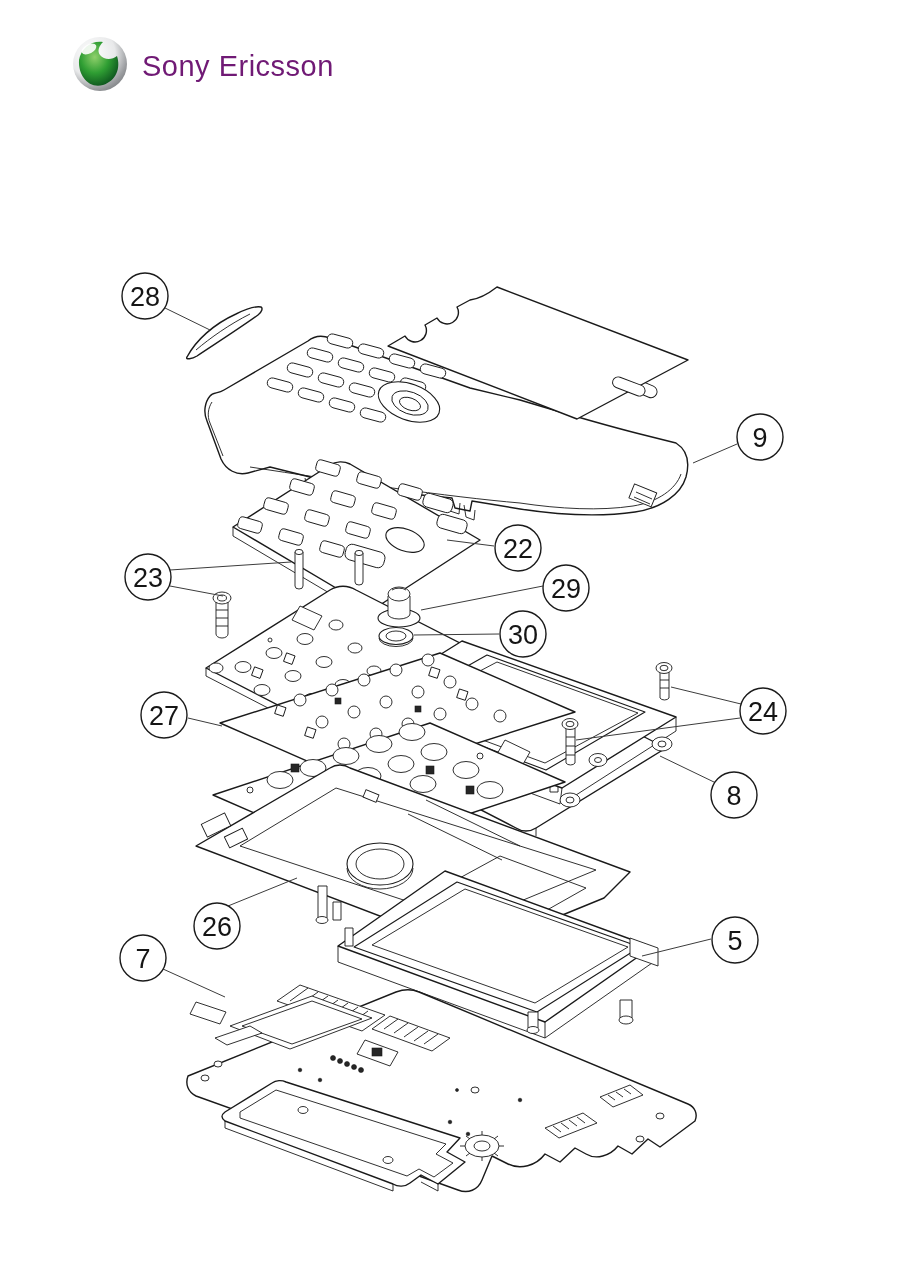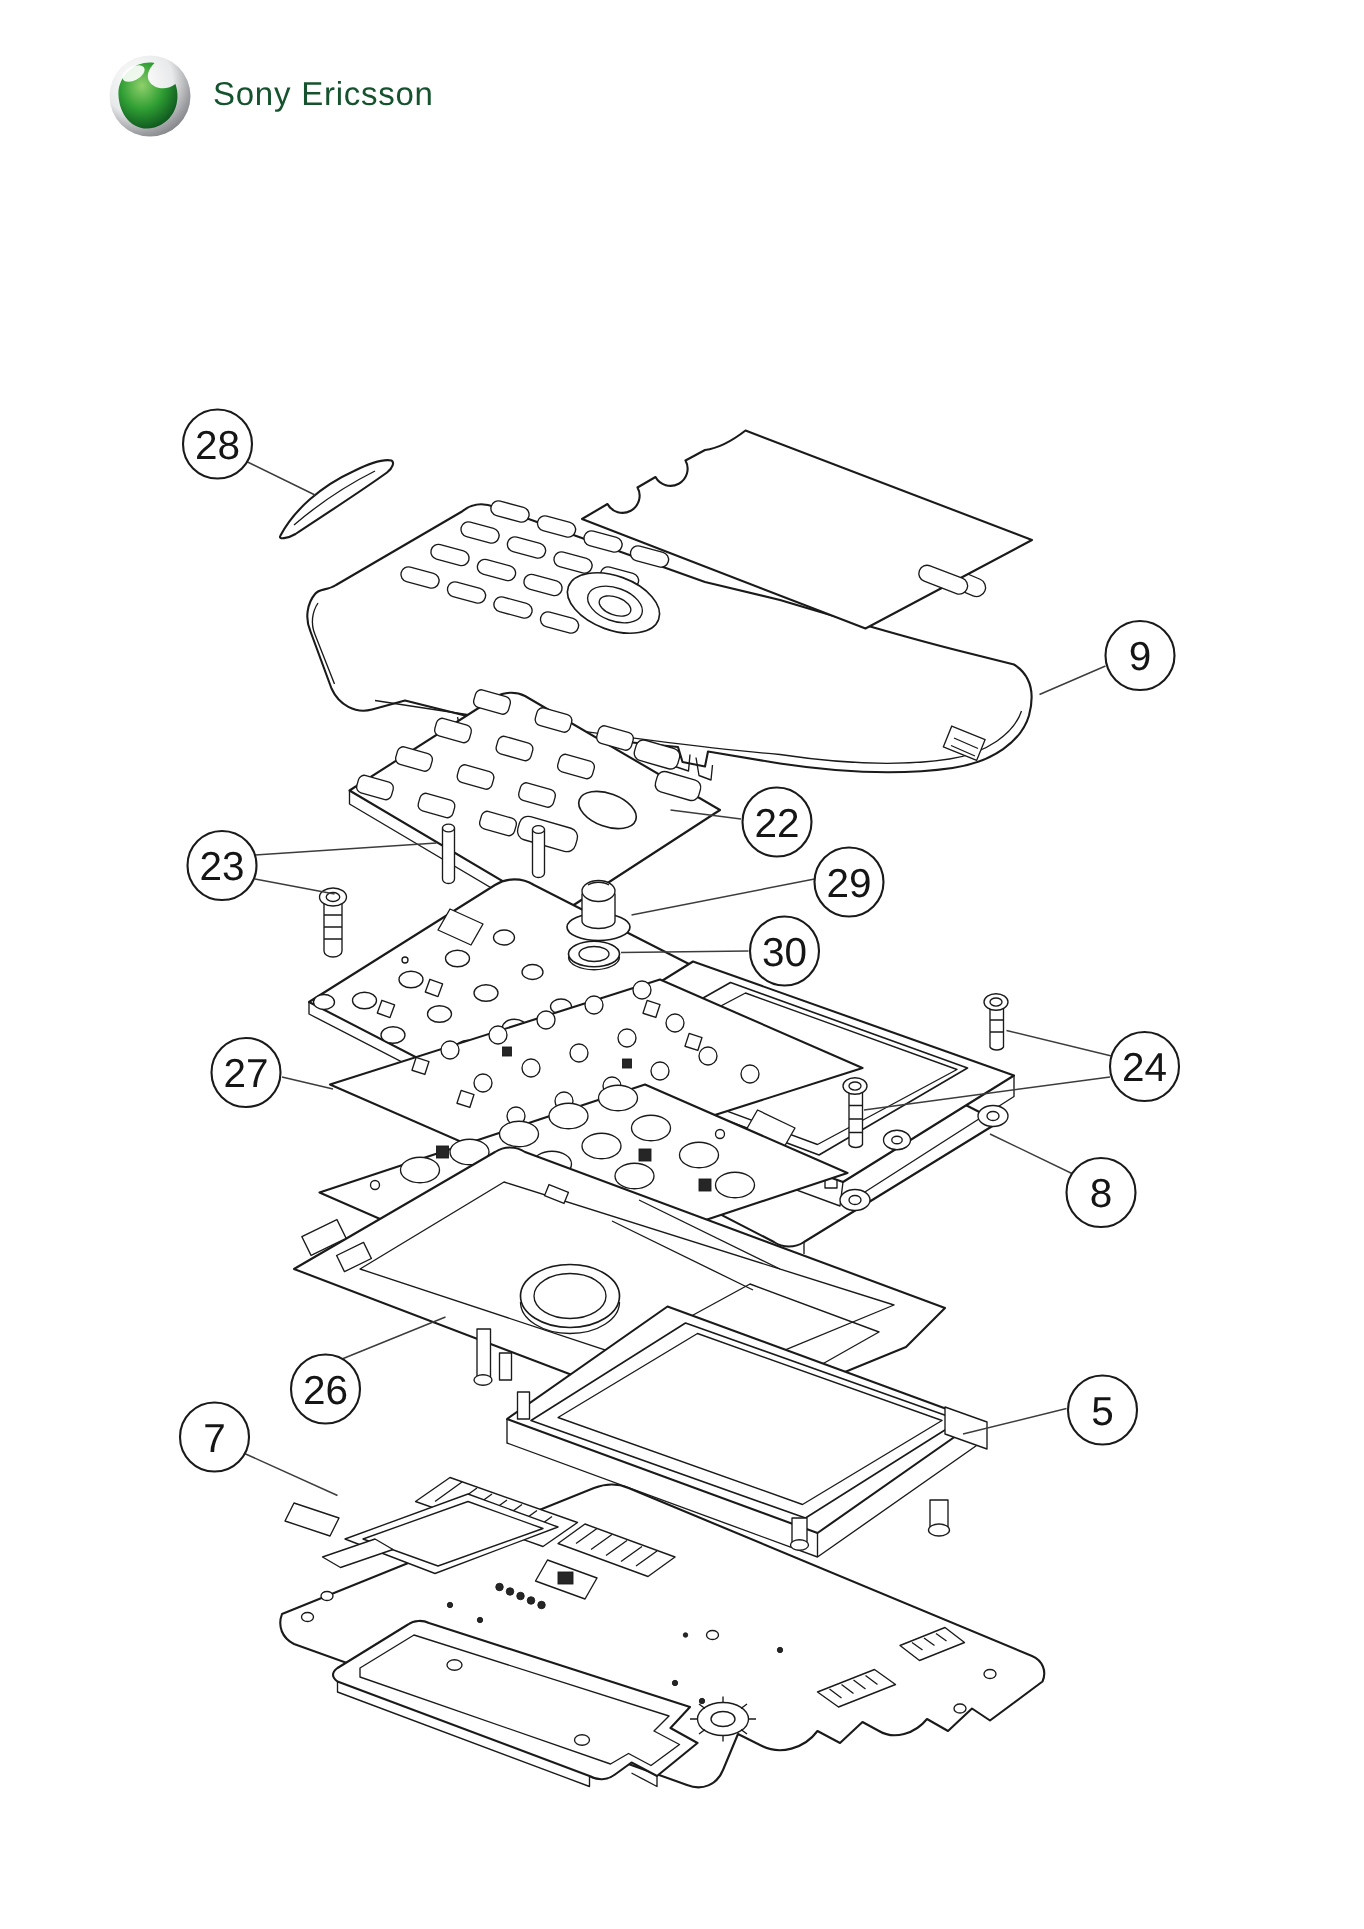--- a/index.html
+++ b/index.html
@@ -1,19 +1,19 @@
 <!DOCTYPE html>
 <html><head>
 <meta charset="utf-8">
 <style>
   html,body{margin:0;padding:0;background:#fff;}
   .page{position:relative;width:909px;height:1286px;background:#fff;overflow:hidden;
         font-family:"Liberation Sans",sans-serif;}
   .logo{position:absolute;left:72px;top:36px;}
-  .brand{position:absolute;left:142px;top:50px;font-size:22px;color:#14532d;
+  .brand{position:absolute;left:142px;top:50px;font-size:29px;color:#701a75;
          letter-spacing:.5px;font-weight:500;}
   svg.diagram{position:absolute;left:0;top:0;}
   .ol{fill:#fff;stroke:#1a1a1a;stroke-width:1.4;stroke-linejoin:round;}
   .ol2{fill:#fff;stroke:#1a1a1a;stroke-width:1.1;stroke-linejoin:round;}
   .d{fill:none;stroke:#1a1a1a;stroke-width:.9;stroke-linejoin:round;}
   .df{fill:#fff;stroke:#1a1a1a;stroke-width:.9;stroke-linejoin:round;}
   .dk{fill:#262626;stroke:#1a1a1a;stroke-width:.6;}
   .ld{stroke:#3c3c3c;stroke-width:1;fill:none;}
   .co-c{fill:#fff;stroke:#1a1a1a;stroke-width:1.4;}
   .co-t{font-family:"Liberation Sans",sans-serif;font-size:27px;fill:#151515;text-anchor:middle;}

